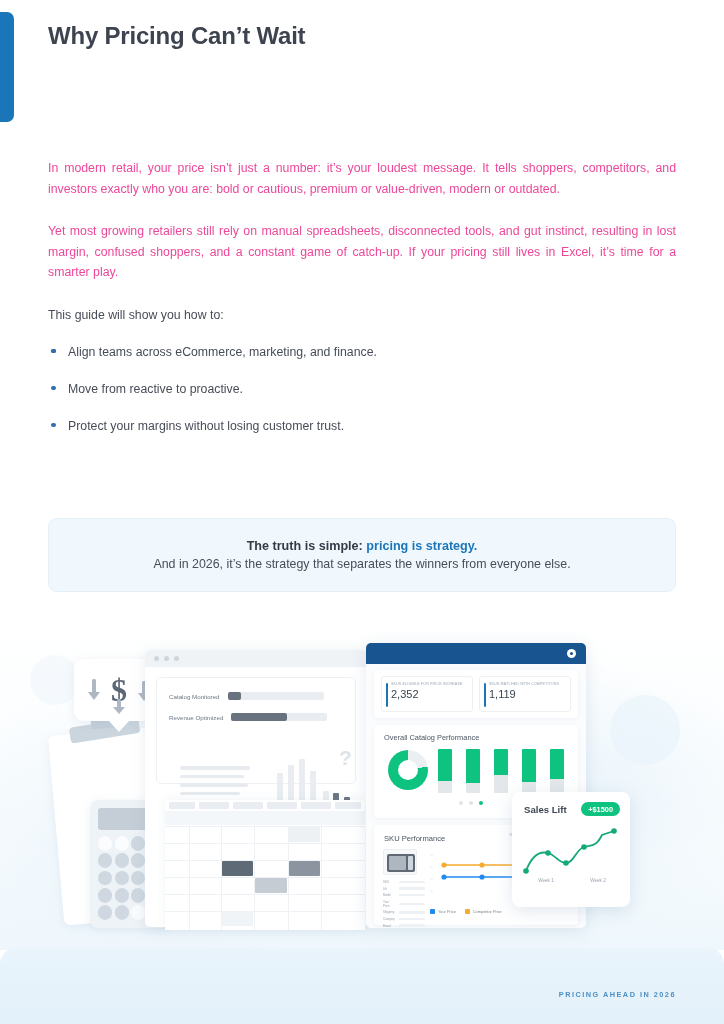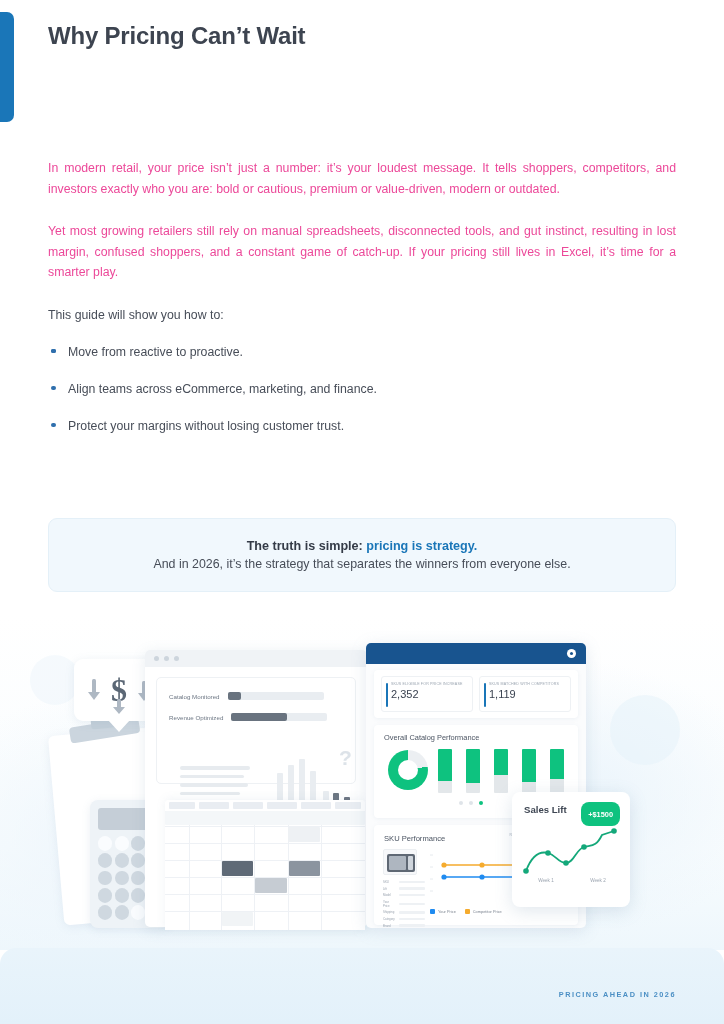--- a/index.html
+++ b/index.html
@@ -309,21 +309,21 @@
   
   .lift-card {
     position:absolute; left:512px; top:177px;
     width:118px; height:115px;
     background:#fff; border-radius:8px;
     box-shadow:0 4px 18px rgba(100,135,165,.20);
   }
   .lift-title { position:absolute; left:12px; top:12px; font-size:9.6px; font-weight:bold; color:#3e4653; }
   .lift-badge {
     position:absolute; right:10px; top:10px;
-    height:24px; padding:0 7px;
+    height:14px; padding:0 7px;
     background:#0ec27f; border-radius:8px;
     display:flex;align-items:center;justify-content:center;
     font-size:7.4px; font-weight:bold; color:#fff;
   }
   .lift-chart { position:absolute; left:8px; top:33px; width:102px; height:52px; }
   .lift-axis { position:absolute; left:8px; top:86px; width:104px; display:flex; }
   .lift-axis span { font-size:4.6px; color:#9aa3af; }
 
   
   .footer {
@@ -357,25 +357,25 @@
   <div class="content">
     <p class="para">In modern retail, your price isn’t just a number: it’s your loudest message. It tells shoppers, competitors, and investors exactly who you are: bold or cautious, premium or value-driven, modern or outdated.</p>
     <p class="para">Yet most growing retailers still rely on manual spreadsheets, disconnected tools, and gut instinct, resulting in lost margin, confused shoppers, and a constant game of catch-up. If your pricing still lives in Excel, it’s time for a smarter play.</p>
     <p class="lead-in">This guide will show you how to:</p>
     <ul class="bullets">
       <li>
         <span class="dot"></span>
       </li>
       <li>
         <span class="dot"></span>
-        <span>Move from reactive to proactive.</span>
+        <span>Align teams across eCommerce, marketing, and finance.</span>
       </li>
       <li>
         <span class="dot"></span>
-        <span>Align teams across eCommerce, marketing, and finance.</span>
+        <span>Move from reactive to proactive.</span>
       </li>
       <li>
         <span class="dot"></span>
         <span>Protect your margins without losing customer trust.</span>
       </li>
     </ul>
   </div>
 
   <div class="callout">
     <div class="callout-line1">

